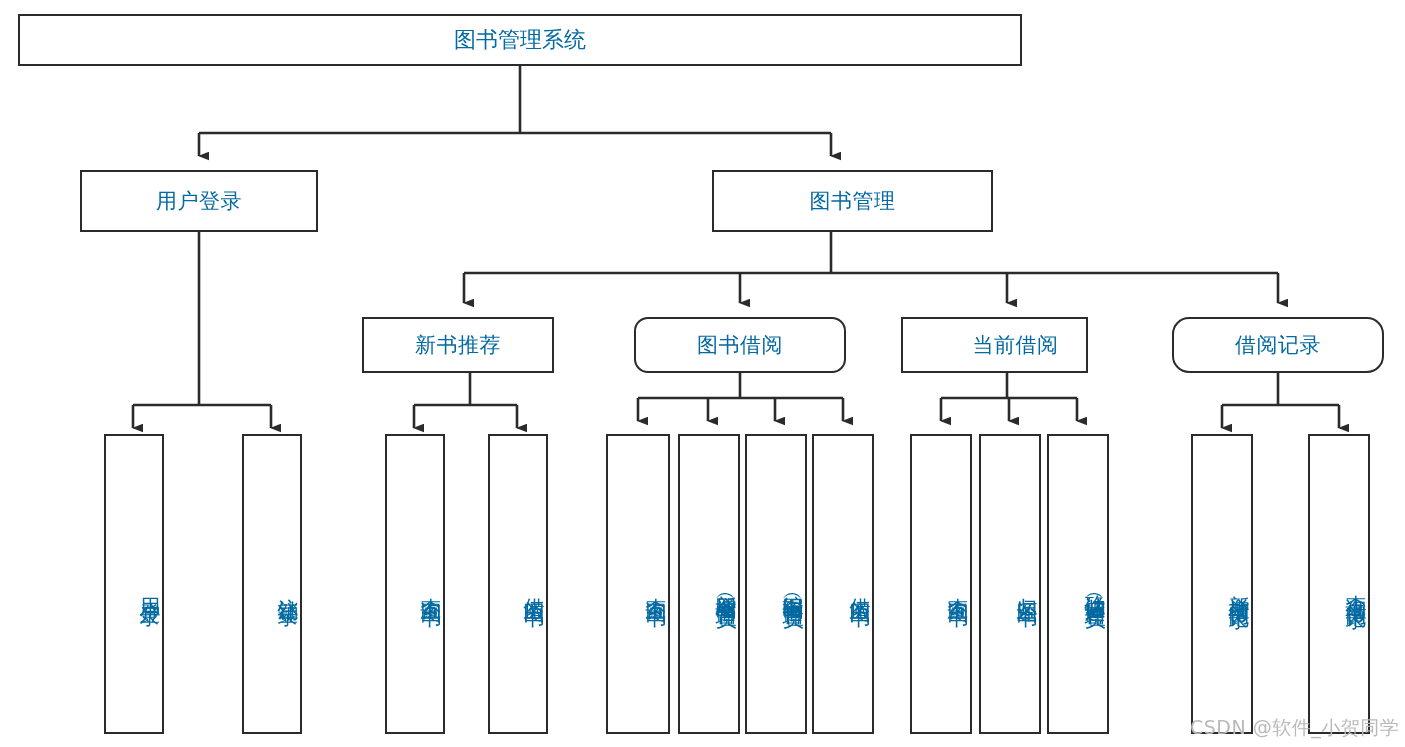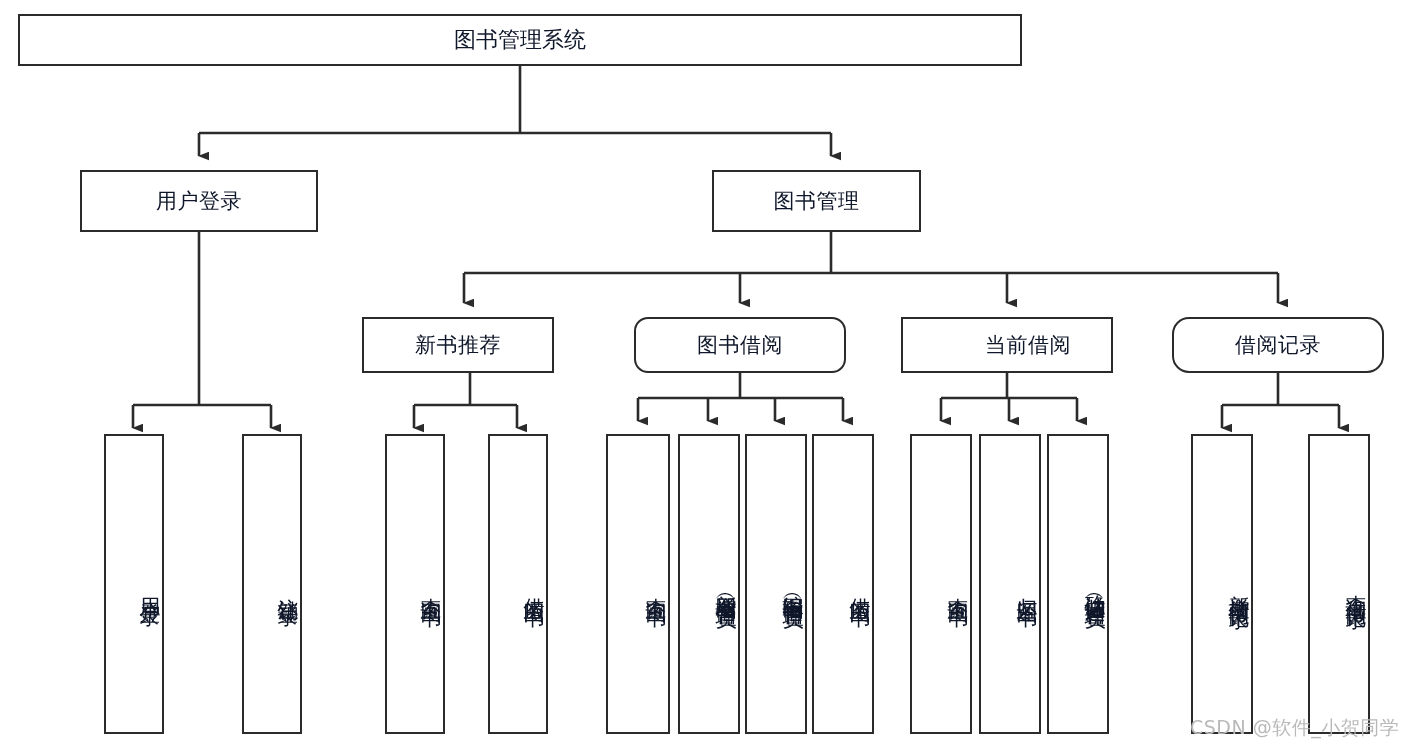--- a/index.html
+++ b/index.html
@@ -25,21 +25,21 @@
     height: 747px;
   }
   .node {
     position: absolute;
     box-sizing: border-box;
     border: 2px solid #2b2b2b;
     background: #ffffff;
     display: flex;
     align-items: center;
     justify-content: center;
-    color: #0f172a;
+    color: #0369a1;
     line-height: 1.18;
   }
   .node.h {
     font-size: 21px;
     letter-spacing: 0.5px;
   }
   .node.root {
     font-size: 22px;
   }
   .node.v {
@@ -123,31 +123,31 @@
     </g>
   </svg>
 
   <div class="node root" style="left:18px; top:14px; width:1004px; height:52px;">
     <span class="txt">图书管理系统</span>
   </div>
 
   <div class="node h" style="left:80px; top:170px; width:238px; height:62px;">
     <span class="txt">用户登录</span>
   </div>
-  <div class="node h" style="left:712px; top:170px; width:209px; height:62px;">
+  <div class="node h" style="left:712px; top:170px; width:281px; height:62px;">
     <span class="txt">图书管理</span>
   </div>
 
   <div class="node h" style="left:362px; top:317px; width:192px; height:56px;">
     <span class="txt">新书推荐</span>
   </div>
   <div class="node h" style="left:634px; top:317px; width:212px; height:56px;border-radius:14px;">
     <span class="txt">图书借阅</span>
   </div>
-  <div class="node h" style="left:901px; top:317px; width:212px; height:56px;padding-left:42px;">
+  <div class="node h" style="left:901px; top:317px; width:187px; height:56px;padding-left:42px;">
     <span class="txt">当前借阅</span>
   </div>
   <div class="node h" style="left:1172px; top:317px; width:212px; height:56px;border-radius:17px;">
     <span class="txt">借阅记录</span>
   </div>
 
   <div class="node v" style="left:104px; top:434px; width:60px; height:300px;">
     <span class="txt">用户登录</span>
   </div>
   <div class="node v" style="left:242px; top:434px; width:60px; height:300px;">

